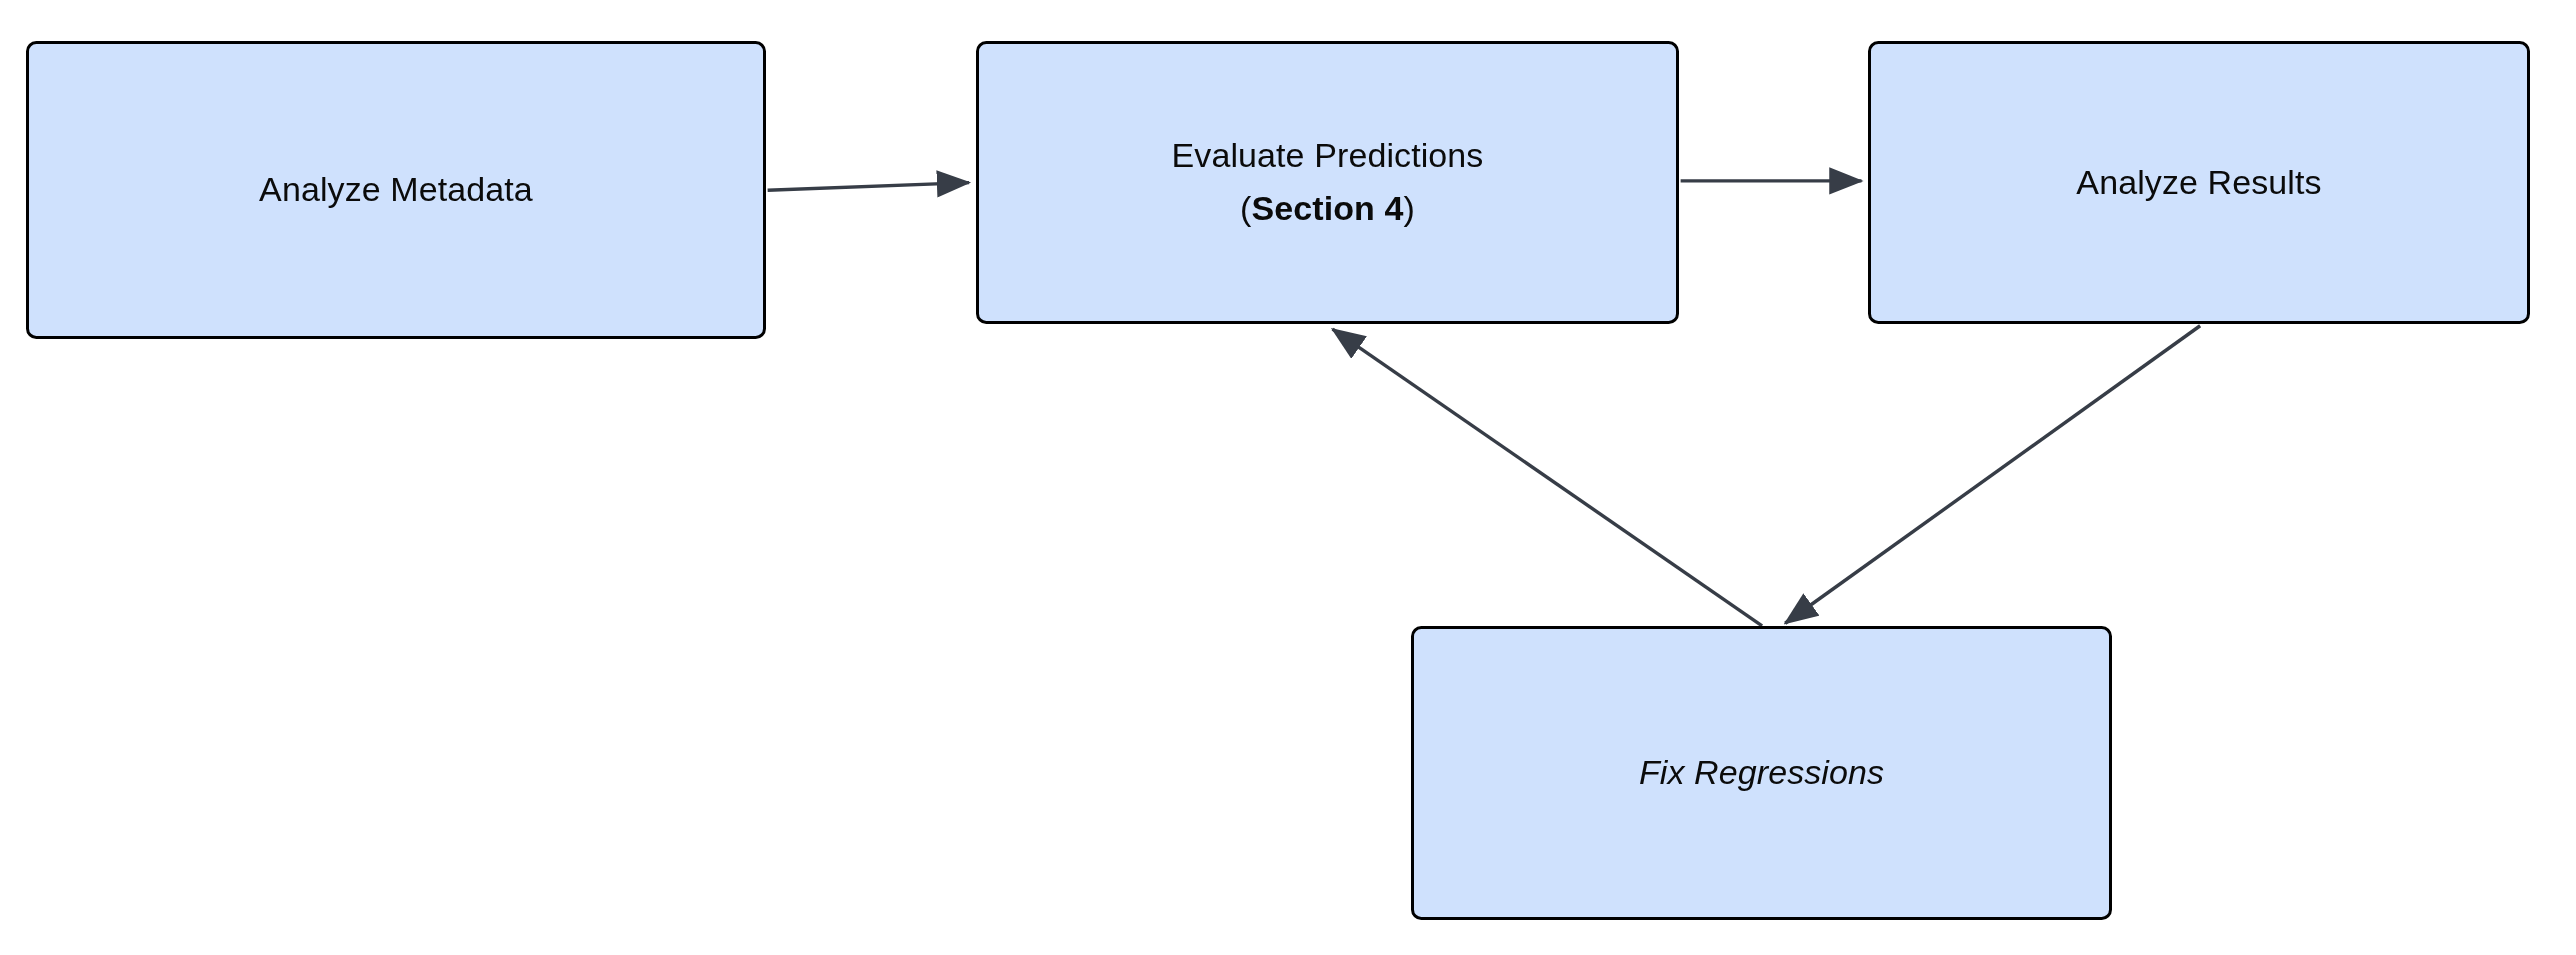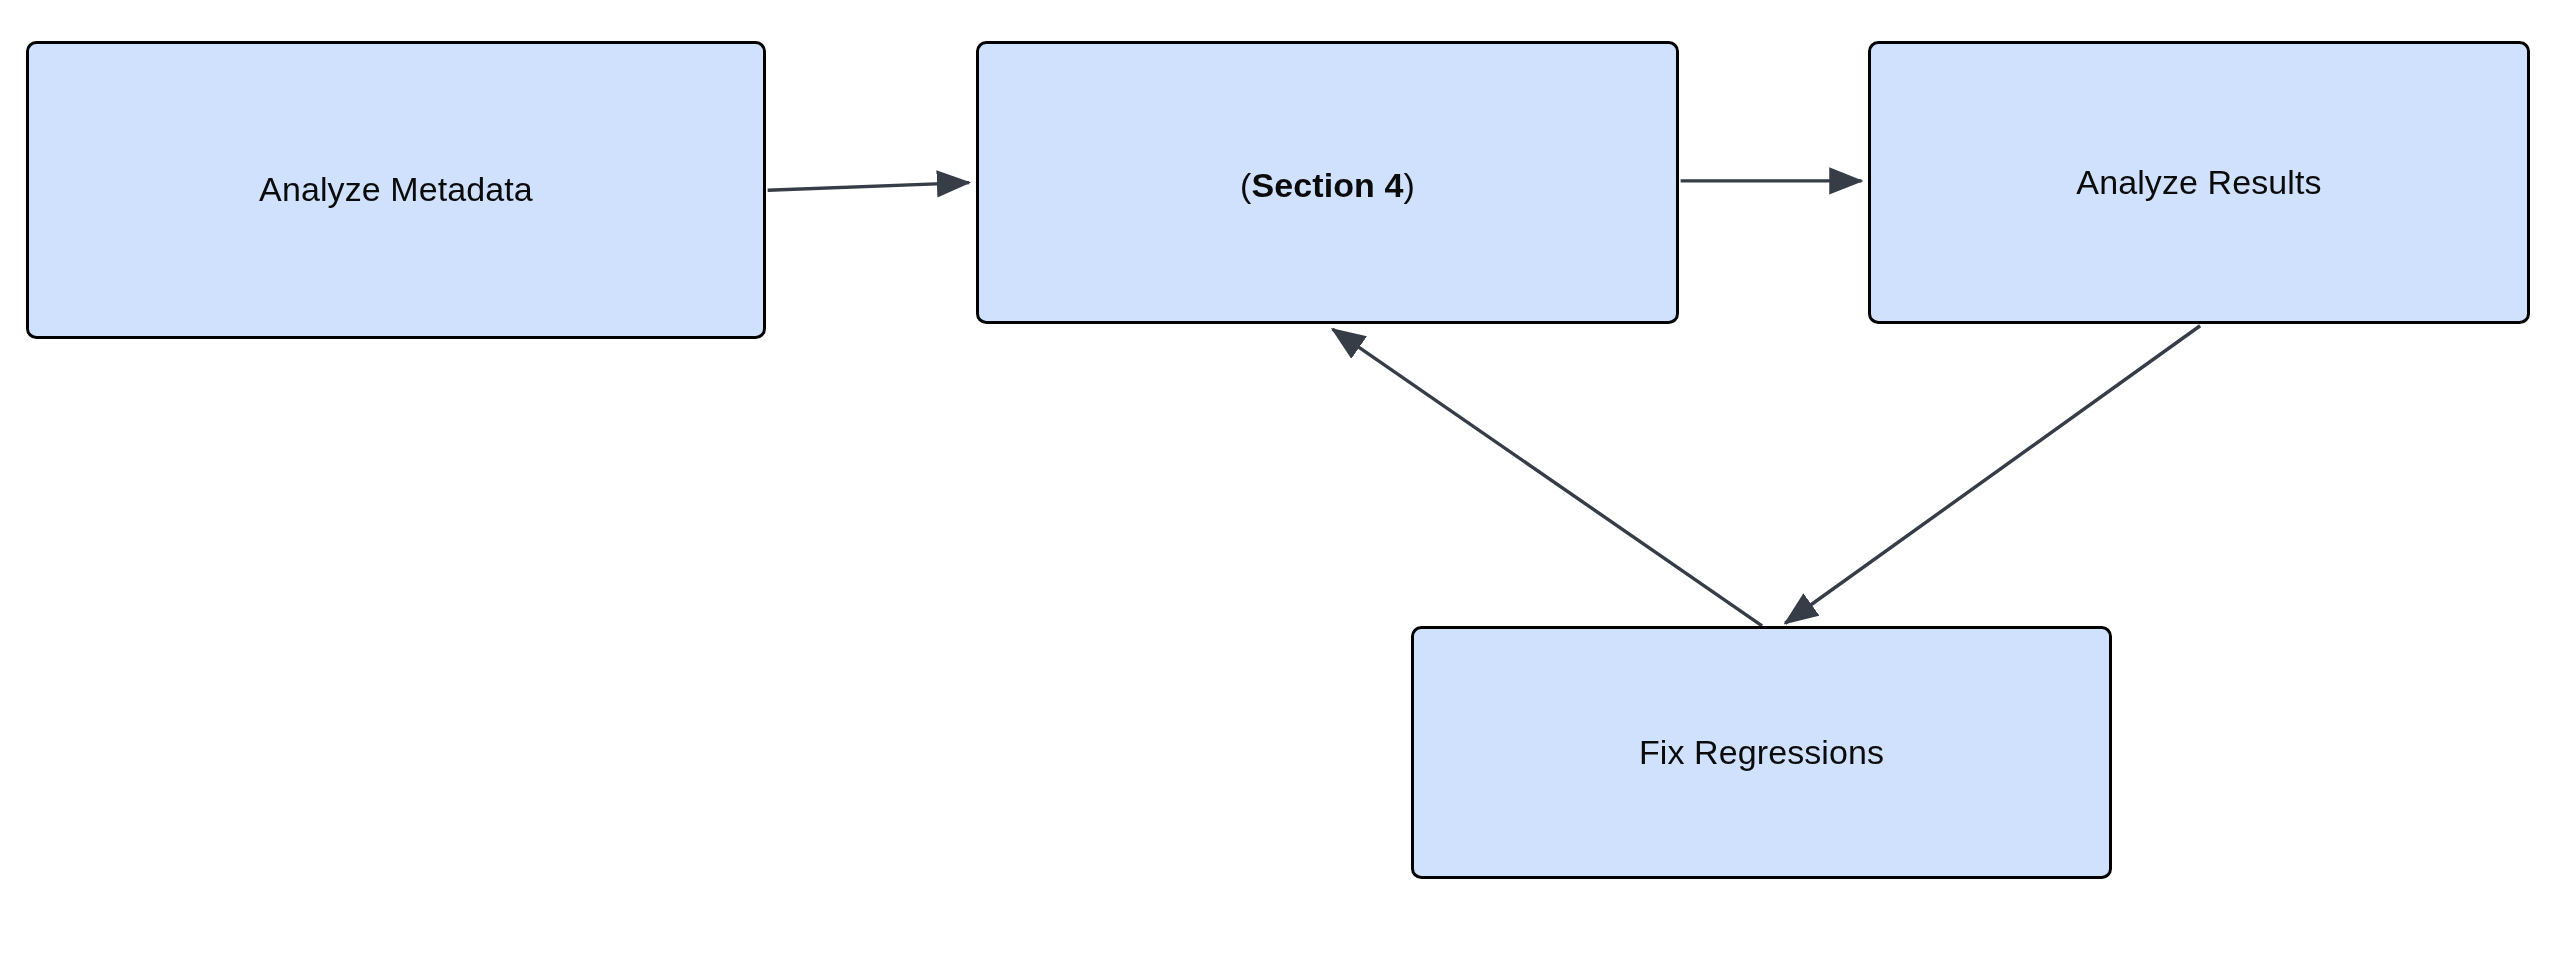--- a/index.html
+++ b/index.html
@@ -49,21 +49,21 @@
     display: block;
     margin-top: 7px;
   }
   .bold {
     font-weight: 700;
   }
   
   #node-compress-metadata { left: 26px;   top: 41px;  width: 740px; height: 298px; }
   #node-evaluate-predictions { left: 976px; top: 41px;  width: 703px; height: 283px; }
   #node-analyze-results { left: 1868px; top: 41px;  width: 662px; height: 283px; align-items: center; }
-  #node-fix-regressions { left: 1411px; top: 626px; width: 701px; height: 253px; }
+  #node-fix-regressions { left: 1411px; top: 626px; width: 701px; height: 294px; font-style: italic; }
 </style>
 </head>
 <body>
 
 <div id="canvas">
 
   <svg id="edge-layer" viewBox="0 0 3004 1114" width="2576" height="955" xmlns="http://www.w3.org/2000/svg">
     <defs>
       <marker id="arrowhead" markerWidth="10" markerHeight="8" refX="9.4" refY="4" orient="auto" markerUnits="strokeWidth">
         <path d="M 0 0 L 10 4 L 0 8 z" fill="#373d47"></path>
@@ -80,20 +80,21 @@
   </svg>
 
   <div class="node" id="node-compress-metadata">
     <div class="node-label">
       <span>Analyze Metadata</span>
     </div>
   </div>
 
   <div class="node" id="node-evaluate-predictions">
     <div class="node-label">
+      <span>Evaluate Predictions</span>
       <span class="line2"><span>(</span><span class="bold">Section 4</span><span>)</span></span>
     </div>
   </div>
 
   <div class="node" id="node-analyze-results">
     <div class="node-label">
       <span>Analyze Results</span>
     </div>
   </div>
 

